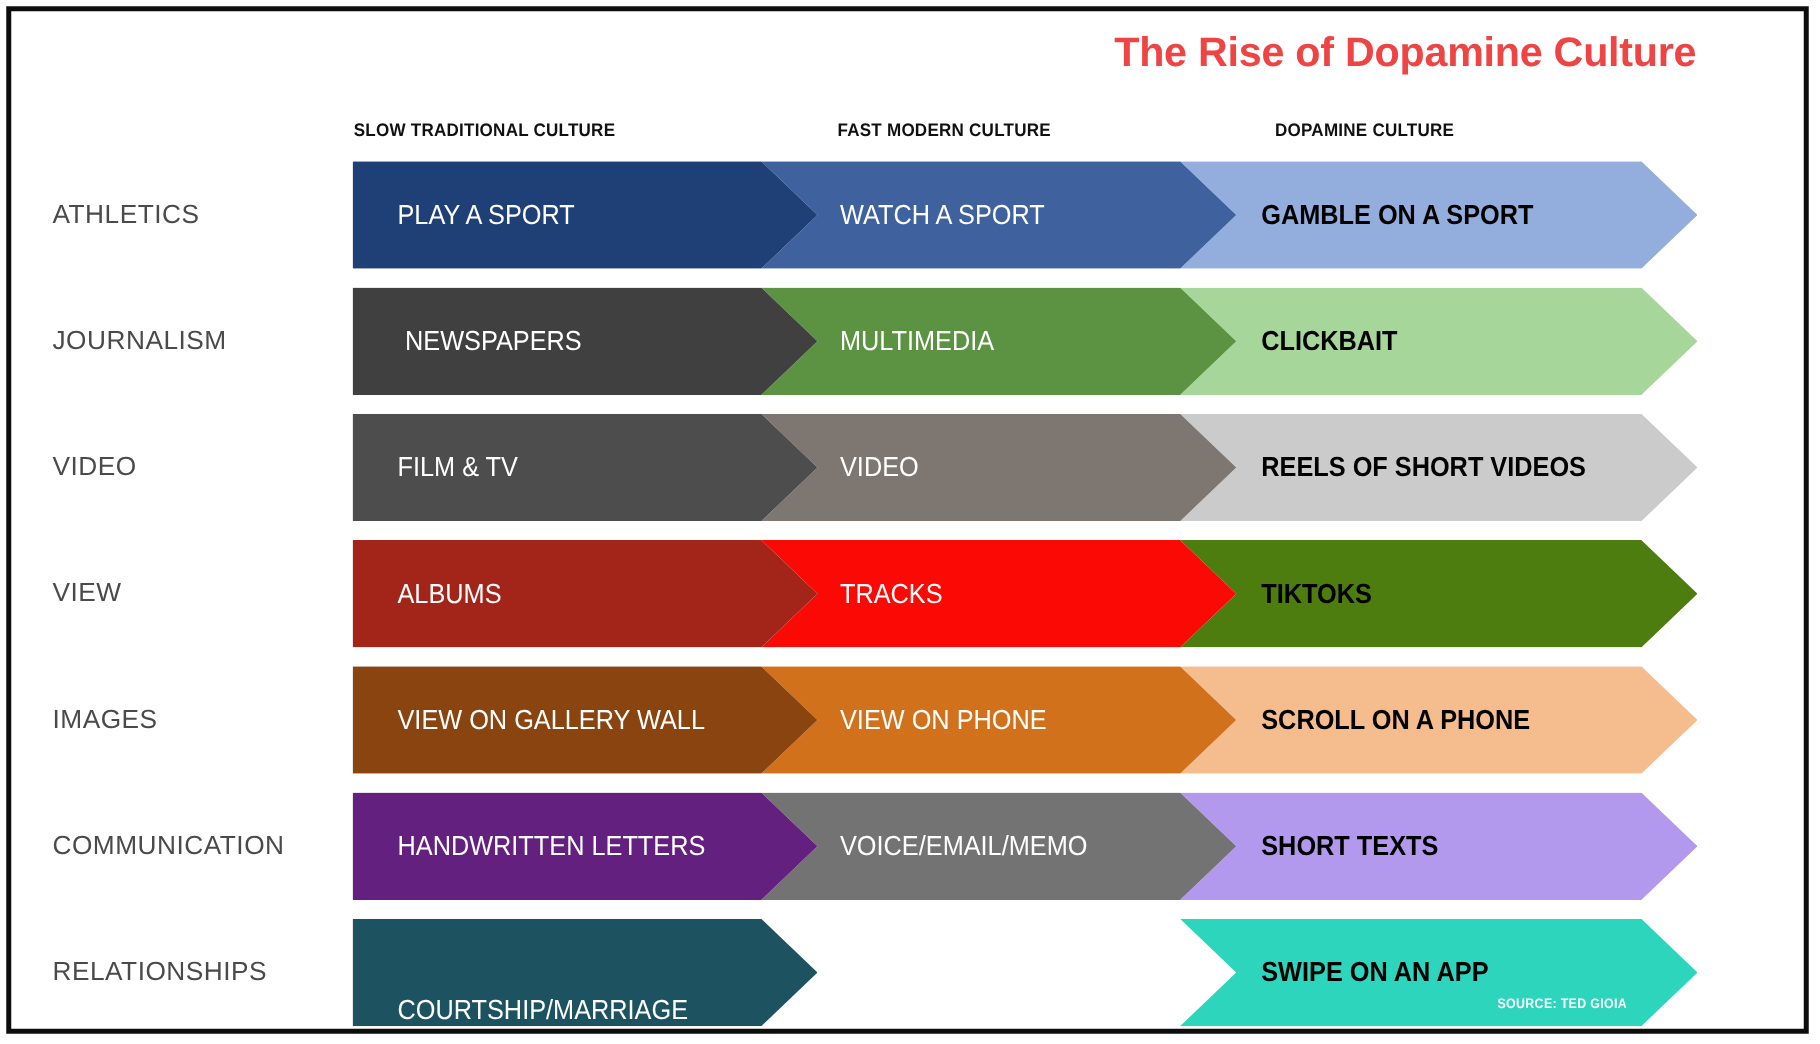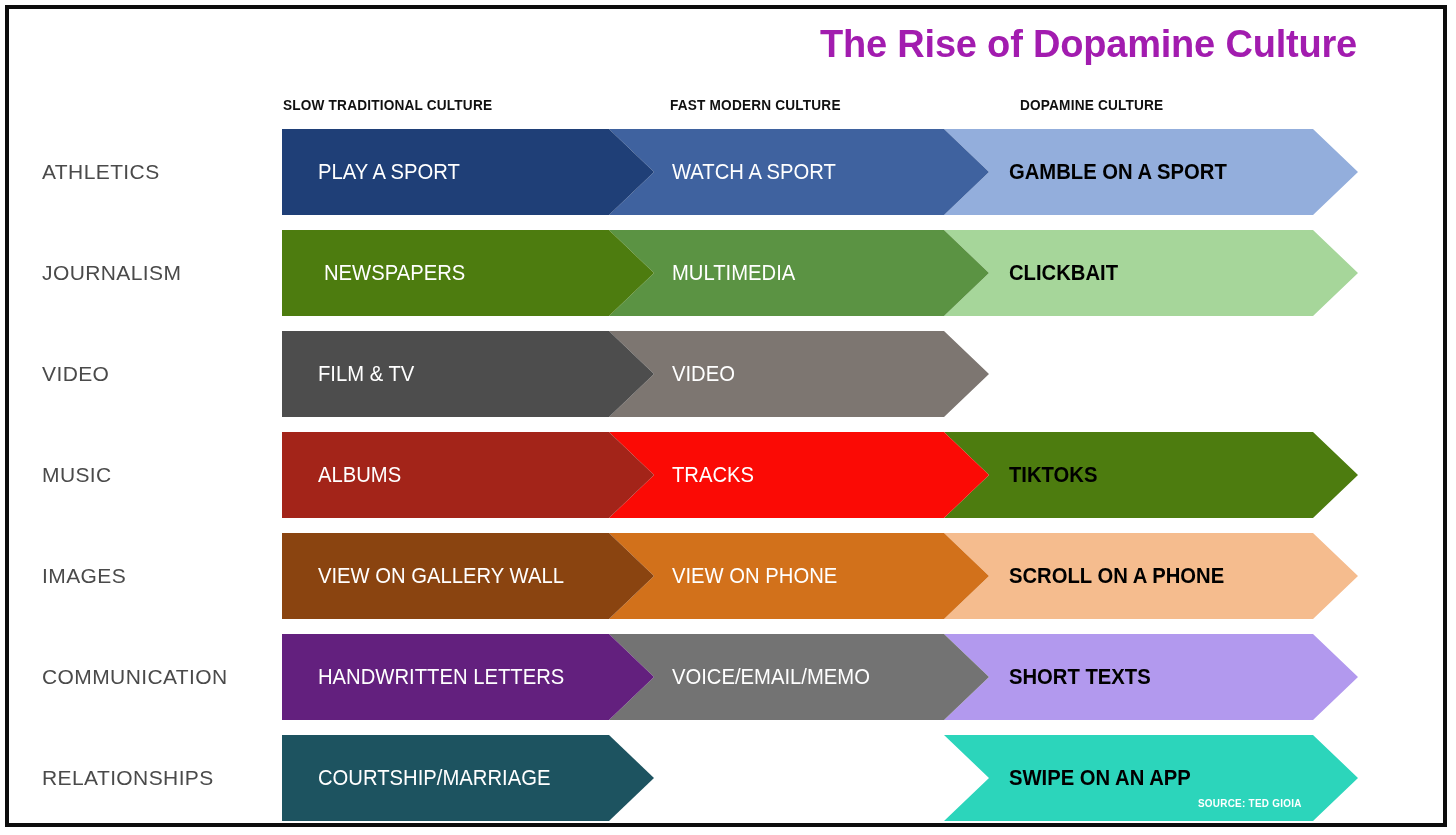--- a/index.html
+++ b/index.html
@@ -24,23 +24,23 @@
     border: 4px solid #0d0d0d;
     box-sizing: border-box;
     background: #ffffff;
   }
 
   
   #title {
     position: absolute;
     right: 86px;
     top: 14px;
-    font-size: 38px;
-    font-weight: bold;
-    color: #a21caf;
+    font-size: 33px;
+    font-weight: bold;
+    color: #ef4444;
     letter-spacing: -0.2px;
     white-space: nowrap;
     font-family: "Liberation Sans", sans-serif;
   }
 
   
   .col-header {
     position: absolute;
     top: 88px;
     font-size: 14.5px;
@@ -162,40 +162,43 @@
         </div>
         <div class="seg s1" style="background: rgb(63, 98, 159);">
           <span class="seg-label">WATCH A SPORT</span>
         </div>
         <div class="seg s2" style="background: rgb(147, 174, 220);">
           <span class="seg-label">GAMBLE ON A SPORT</span>
         </div>
       </div>
       <div class="row-label" style="top: 221px;">JOURNALISM</div>
       <div class="chev-row" style="top: 221px;">
-        <div class="seg s0" style="background: #4d7c0f; padding-left: 42px;">
+        <div class="seg s0" style="background: #404040; padding-left: 42px;">
           <span class="seg-label">NEWSPAPERS</span>
         </div>
         <div class="seg s1" style="background: rgb(91, 147, 67);">
           <span class="seg-label">MULTIMEDIA</span>
         </div>
         <div class="seg s2" style="background: rgb(166, 214, 154);">
           <span class="seg-label">CLICKBAIT</span>
         </div>
       </div>
       <div class="row-label" style="top: 322px;">VIDEO</div>
       <div class="chev-row" style="top: 322px;">
         <div class="seg s0" style="background: rgb(77, 77, 77);">
           <span class="seg-label">FILM &amp;  TV</span>
         </div>
         <div class="seg s1" style="background: rgb(125, 118, 113);">
           <span class="seg-label">VIDEO</span>
         </div>
-      </div>
-      <div class="row-label" style="top: 423px;">MUSIC</div>
+        <div class="seg s2" style="background: rgb(203, 203, 203);">
+          <span class="seg-label">REELS OF SHORT VIDEOS</span>
+        </div>
+      </div>
+      <div class="row-label" style="top: 423px;">VIEW</div>
       <div class="chev-row" style="top: 423px;">
         <div class="seg s0" style="background: rgb(163, 36, 25);">
           <span class="seg-label">ALBUMS</span>
         </div>
         <div class="seg s1" style="background: rgb(251, 10, 5);">
           <span class="seg-label">TRACKS</span>
         </div>
         <div class="seg s2" style="background: #4d7c0f;">
           <span class="seg-label">TIKTOKS</span>
         </div>
@@ -219,21 +222,21 @@
         </div>
         <div class="seg s1" style="background: #737373;">
           <span class="seg-label">VOICE/EMAIL/MEMO</span>
         </div>
         <div class="seg s2" style="background: rgb(178, 153, 238);">
           <span class="seg-label">SHORT TEXTS</span>
         </div>
       </div>
       <div class="row-label" style="top: 726px;">RELATIONSHIPS</div>
       <div class="chev-row" style="top: 726px;">
-        <div class="seg s0" style="background: rgb(29, 83, 96);">
+        <div class="seg s0" style="background: rgb(29, 83, 96); align-items: flex-end;">
           <span class="seg-label">COURTSHIP/MARRIAGE</span>
         </div>
         <div id="source">SOURCE: TED GIOIA</div>
         <div class="seg s2" style="background: rgb(44, 213, 187);">
           <span class="seg-label">SWIPE ON AN APP</span>
         </div>
       </div>
     </div>
 
 </div>

